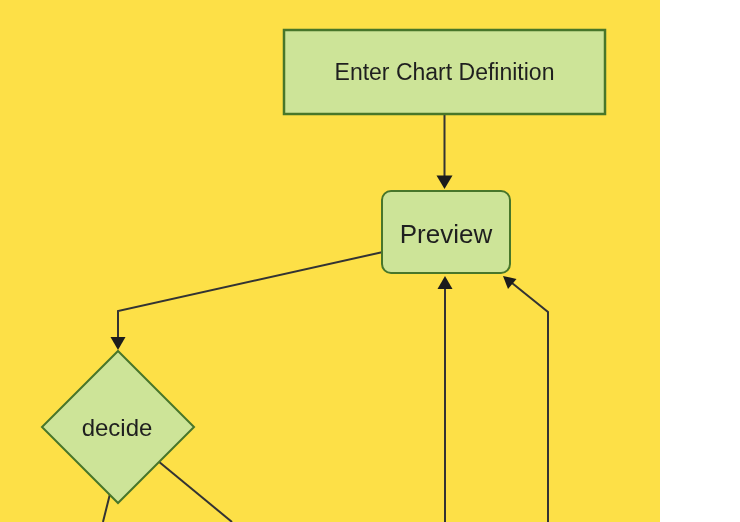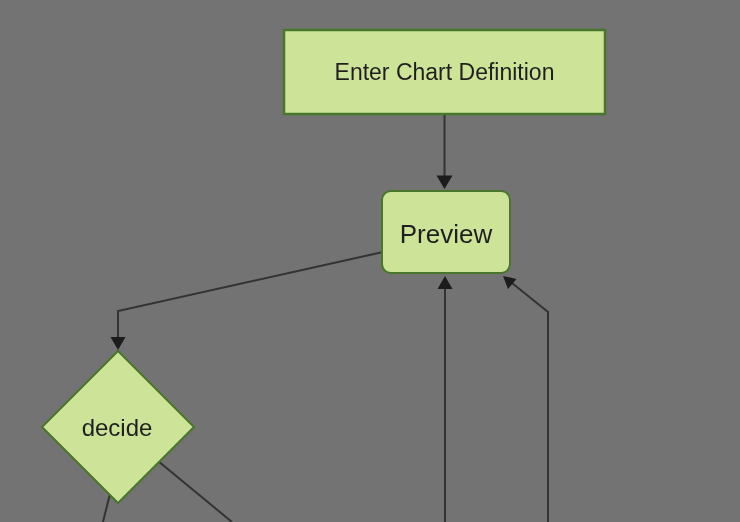--- a/index.html
+++ b/index.html
@@ -3,23 +3,23 @@
 <meta charset="utf-8">
 <style>
   html, body {
     margin: 0;
     padding: 0;
     background: #ffffff;
     font-family: "Liberation Sans", sans-serif;
   }
   .stage {
     position: relative;
-    width: 740px;
+    width: 660px;
     height: 522px;
-    background: #737373;
+    background: #fde047;
     overflow: hidden;
   }
   svg { display: block; }
   .edge-line {
     fill: none;
     stroke-width: 2;
   }
   .node-shape-rect   { stroke-width: 2.5; }
   .node-shape-round  { stroke-width: 2; }
   .node-shape-diamond{ stroke-width: 2; }

